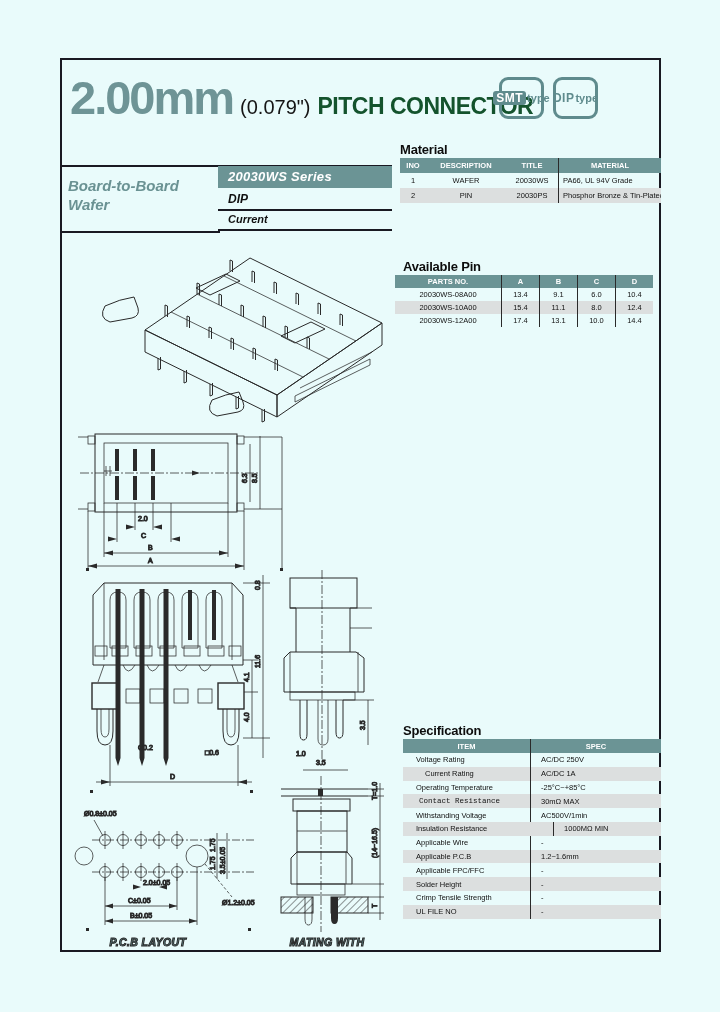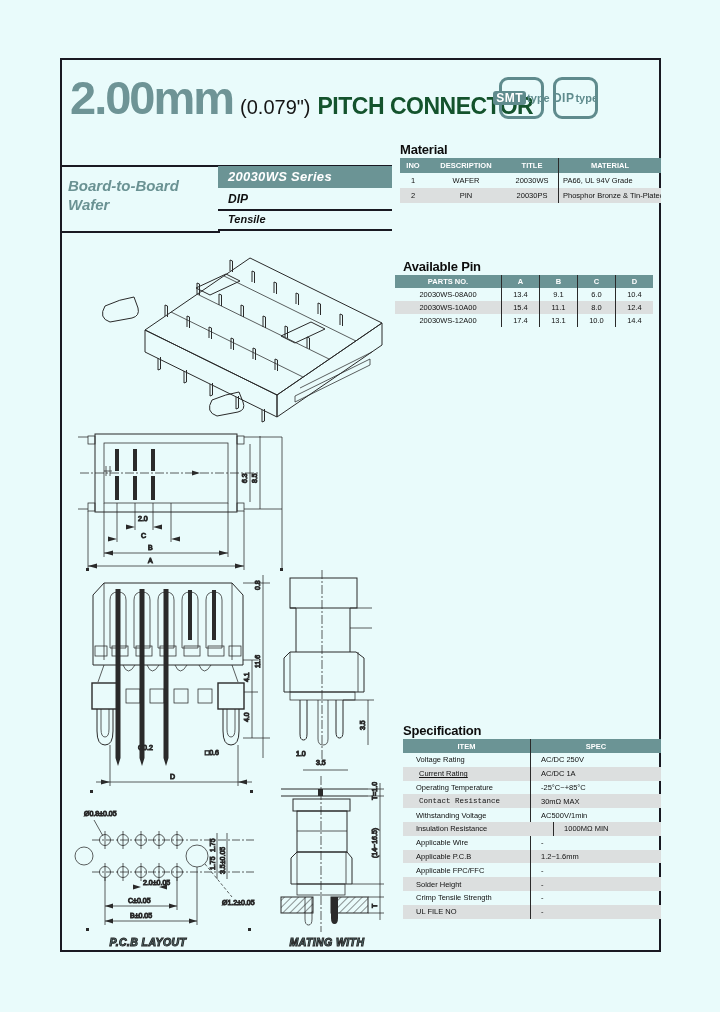--- a/index.html
+++ b/index.html
@@ -69,21 +69,21 @@
 </div>
 
 <div class="abs rule" style="left:60px;top:165px;width:332px;"></div>
 <div class="abs b2b">
   <div>Board-to-Board</div>
   <div>Wafer</div>
 </div>
 <div class="abs series-bar">20030WS Series</div>
 <div class="abs dip-label">DIP</div>
 <div class="abs rule" style="left:218px;top:209px;width:174px;"></div>
-<div class="abs straight-label">Tensile</div>
+<div class="abs straight-label">Current</div>
 <div class="abs rule" style="left:218px;top:229px;width:174px;"></div>
 <div class="abs rule" style="left:60px;top:231px;width:160px;"></div>
 
 <div class="abs sec-title" style="left:400px;top:142px;">Material</div>
 <div class="tbl mat" style="left:400px;top:158px;width:261px;">
   <div class="tr head">
     <span class="td" style="width:26px;">INO</span>
     <span class="td" style="width:80px;">DESCRIPTION</span>
     <span class="td" style="width:52px;">TITLE</span>
     <span class="td sep" style="width:103px;">MATERIAL</span>
@@ -138,21 +138,21 @@
 <div class="tbl spec" style="left:403px;top:739px;width:258px;">
   <div class="tr head">
     <span class="td" style="width:127px;">ITEM</span>
     <span class="td sep" style="width:131px;">SPEC</span>
   </div>
   <div class="tr">
       <span class="td l" style="width:127px;padding-left:13px;">Voltage Rating</span>
       <span class="td sep l" style="width:131px;padding-left:10px;">AC/DC 250V</span>
     </div>
   <div class="tr alt">
-      <span class="td l" style="width:127px;padding-left:16px;text-decoration:underline;">Current Rating</span>
+      <span class="td l" style="width:127px;padding-left:22px;">Current Rating</span>
       <span class="td sep l" style="width:131px;padding-left:10px;">AC/DC 1A</span>
     </div>
   <div class="tr">
       <span class="td l" style="width:127px;padding-left:13px;">Operating Temperature</span>
       <span class="td sep l" style="width:131px;padding-left:10px;">-25°C~+85°C</span>
     </div>
   <div class="tr alt">
       <span class="td l" style="width:127px;padding-left:16px;font-family:Liberation Mono, monospace;">Contact Resistance</span>
       <span class="td sep l" style="width:131px;padding-left:10px;">30mΩ MAX</span>
     </div>

